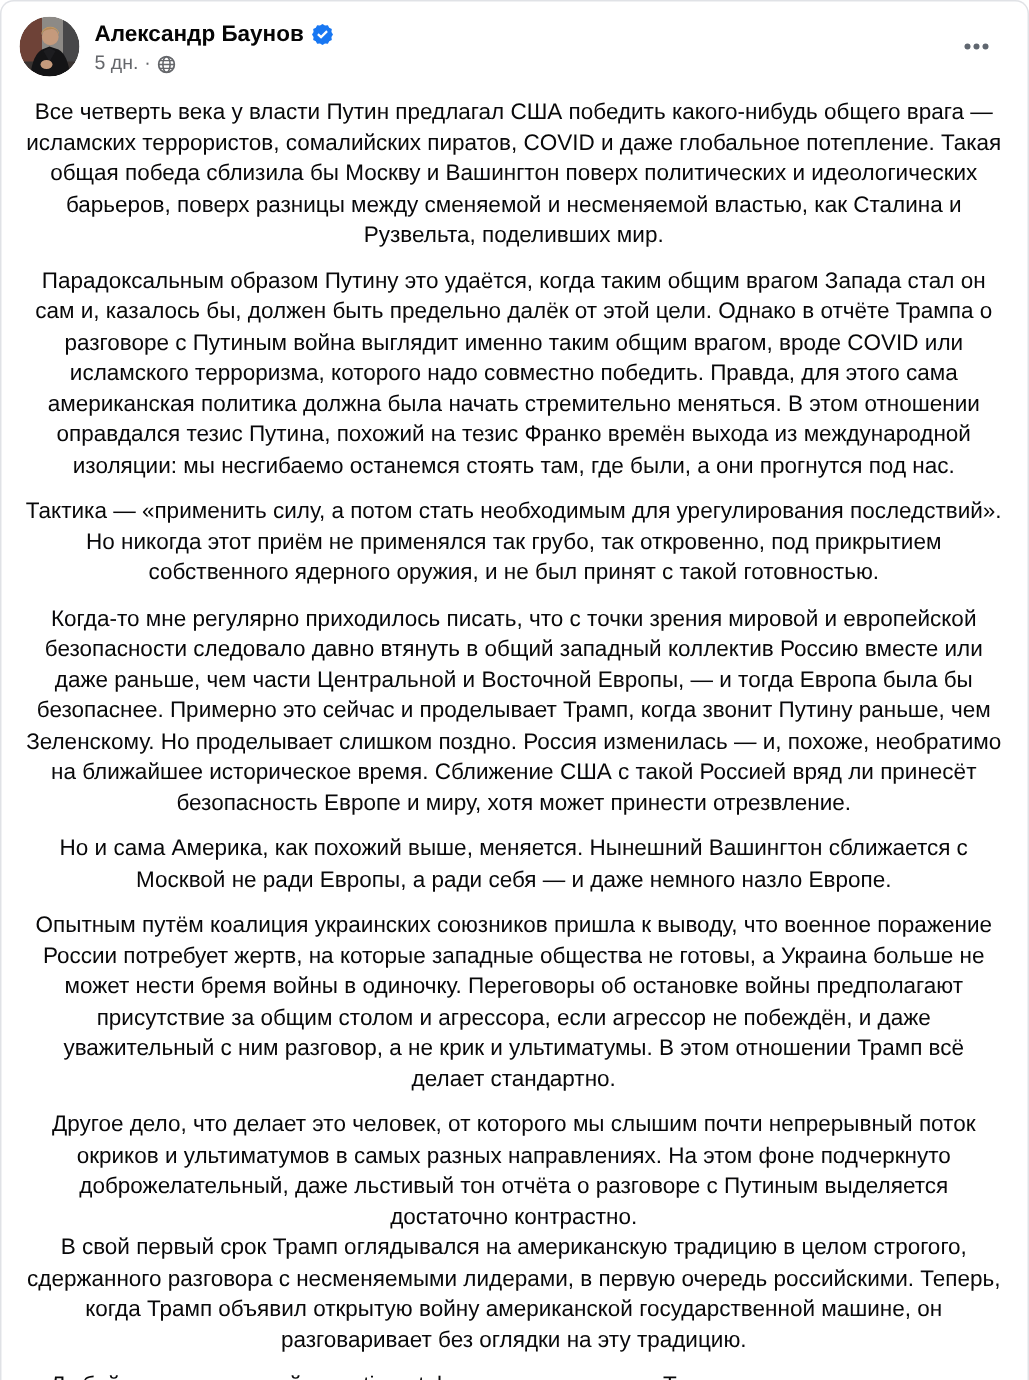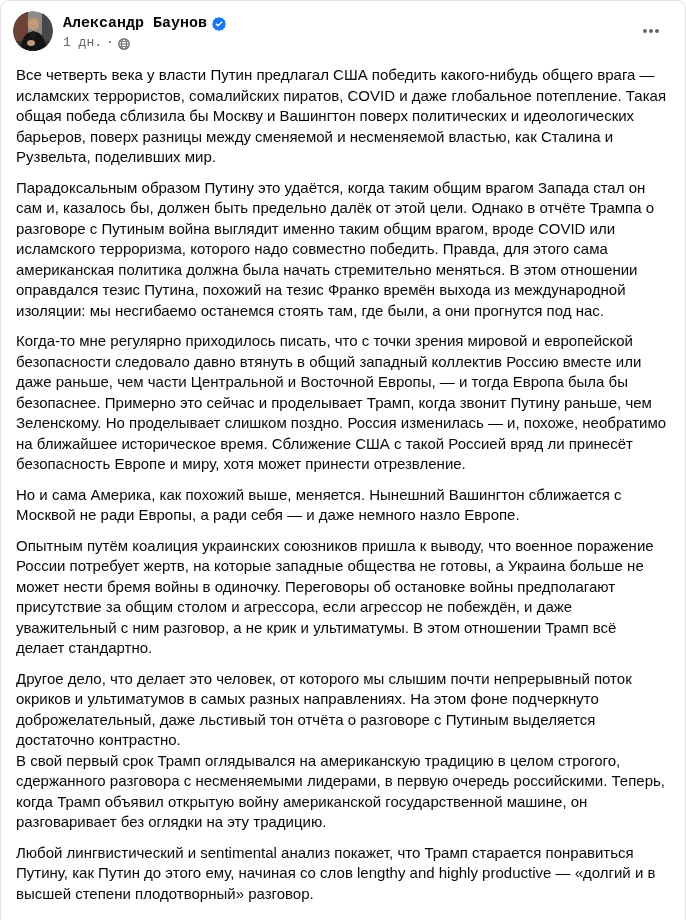--- a/index.html
+++ b/index.html
@@ -15,24 +15,23 @@
     min-height: 920px;
     background: #ffffff;
     border: 1px solid #e0e2e6;
     border-bottom: none;
     border-radius: 9px 9px 0 0;
     overflow: hidden;
   }
   
   .header {
     display: flex;
-    align-items: flex-end;
+    align-items: center;
     padding: 10px 16px 0 12px;
     position: relative;
-    font-family: Liberation Mono, monospace;
   }
   .avatar {
     width: 40px;
     height: 40px;
     border-radius: 50%;
     overflow: hidden;
     flex: 0 0 40px;
     cursor: pointer;
   }
   .avatar svg { display: block; }
@@ -94,20 +93,21 @@
   
   .post-body {
     padding: 14px 16px 10px 15px;
   }
   .post-body p {
     margin: 0 0 10px 0;
     font-size: 15px;
     line-height: 20.5px;
     color: #080809;
     white-space: pre-line;
+    text-align: center;
   }
   .post-body p:last-child { margin-bottom: 0; }
 </style>
 </head>
 <body>
 
 <div class="card">
 
   <div class="header">
 
@@ -137,21 +137,21 @@
       <div class="name-row">
         <span class="author">Александр Баунов</span>
         <span class="verified">
           <svg width="14" height="14" viewBox="0 0 16 16">
             <path fill="#1877f2" d="M8 0l1.9 1.2 2.2-.3 1 2 2 1-.3 2.2L16 8l-1.2 1.9.3 2.2-2 1-1 2-2.2-.3L8 16l-1.9-1.2-2.2.3-1-2-2-1 .3-2.2L0 8l1.2-1.9L.9 3.9l2-1 1-2 2.2.3z"></path>
             <path fill="#ffffff" d="M6.9 11.2L3.9 8.3l1.2-1.2 1.8 1.7 4-4 1.2 1.2z"></path>
           </svg>
         </span>
       </div>
       <div class="meta-row">
-        <span class="timestamp">1 дн.</span>
+        <span class="timestamp">5 дн.</span>
         <span class="dot">·</span>
         <span class="globe">
           <svg width="12" height="12" viewBox="0 0 16 16">
             <circle cx="8" cy="8" r="7" fill="none" stroke="#65676b" stroke-width="1.6"></circle>
             <ellipse cx="8" cy="8" rx="3.2" ry="7" fill="none" stroke="#65676b" stroke-width="1.4"></ellipse>
             <line x1="1" y1="8" x2="15" y2="8" stroke="#65676b" stroke-width="1.4"></line>
             <line x1="2" y1="4.6" x2="14" y2="4.6" stroke="#65676b" stroke-width="1.1"></line>
             <line x1="2" y1="11.4" x2="14" y2="11.4" stroke="#65676b" stroke-width="1.1"></line>
           </svg>
         </span>
@@ -164,20 +164,21 @@
         <circle cx="10" cy="10" r="2" fill="#606770"></circle>
         <circle cx="16" cy="10" r="2" fill="#606770"></circle>
       </svg>
     </button>
 
   </div>
 
   <div class="post-body">
       <p>Все четверть века у власти Путин предлагал США победить какого-нибудь общего врага — исламских террористов, сомалийских пиратов, COVID и даже глобальное потепление. Такая общая победа сблизила бы Москву и Вашингтон поверх политических и идеологических барьеров, поверх разницы между сменяемой и несменяемой властью, как Сталина и Рузвельта, поделивших мир.</p>
       <p>Парадоксальным образом Путину это удаётся, когда таким общим врагом Запада стал он сам и, казалось бы, должен быть предельно далёк от этой цели. Однако в отчёте Трампа о разговоре с Путиным война выглядит именно таким общим врагом, вроде COVID или исламского терроризма, которого надо совместно победить. Правда, для этого сама американская политика должна была начать стремительно меняться. В этом отношении оправдался тезис Путина, похожий на тезис Франко времён выхода из международной изоляции: мы несгибаемо останемся стоять там, где были, а они прогнутся под нас.</p>
+      <p>Тактика — «применить силу, а потом стать необходимым для урегулирования последствий». Но никогда этот приём не применялся так грубо, так откровенно, под прикрытием собственного ядерного оружия, и не был принят с такой готовностью.</p>
       <p>Когда-то мне регулярно приходилось писать, что с точки зрения мировой и европейской безопасности следовало давно втянуть в общий западный коллектив Россию вместе или даже раньше, чем части Центральной и Восточной Европы, — и тогда Европа была бы безопаснее. Примерно это сейчас и проделывает Трамп, когда звонит Путину раньше, чем Зеленскому. Но проделывает слишком поздно. Россия изменилась — и, похоже, необратимо на ближайшее историческое время. Сближение США с такой Россией вряд ли принесёт безопасность Европе и миру, хотя может принести отрезвление.</p>
       <p>Но и сама Америка, как похожий выше, меняется. Нынешний Вашингтон сближается с Москвой не ради Европы, а ради себя — и даже немного назло Европе.</p>
       <p>Опытным путём коалиция украинских союзников пришла к выводу, что военное поражение России потребует жертв, на которые западные общества не готовы, а Украина больше не может нести бремя войны в одиночку. Переговоры об остановке войны предполагают присутствие за общим столом и агрессора, если агрессор не побеждён, и даже уважительный с ним разговор, а не крик и ультиматумы. В этом отношении Трамп всё делает стандартно.</p>
       <p>Другое дело, что делает это человек, от которого мы слышим почти непрерывный поток окриков и ультиматумов в самых разных направлениях. На этом фоне подчеркнуто доброжелательный, даже льстивый тон отчёта о разговоре с Путиным выделяется достаточно контрастно.
 В свой первый срок Трамп оглядывался на американскую традицию в целом строгого, сдержанного разговора с несменяемыми лидерами, в первую очередь российскими. Теперь, когда Трамп объявил открытую войну американской государственной машине, он разговаривает без оглядки на эту традицию.</p>
       <p>Любой лингвистический и sentimental анализ покажет, что Трамп старается понравиться Путину, как Путин до этого ему, начиная со слов lengthy and highly productive — «долгий и в высшей степени плодотворный» разговор.</p>
     </div>
 
 </div>
 

